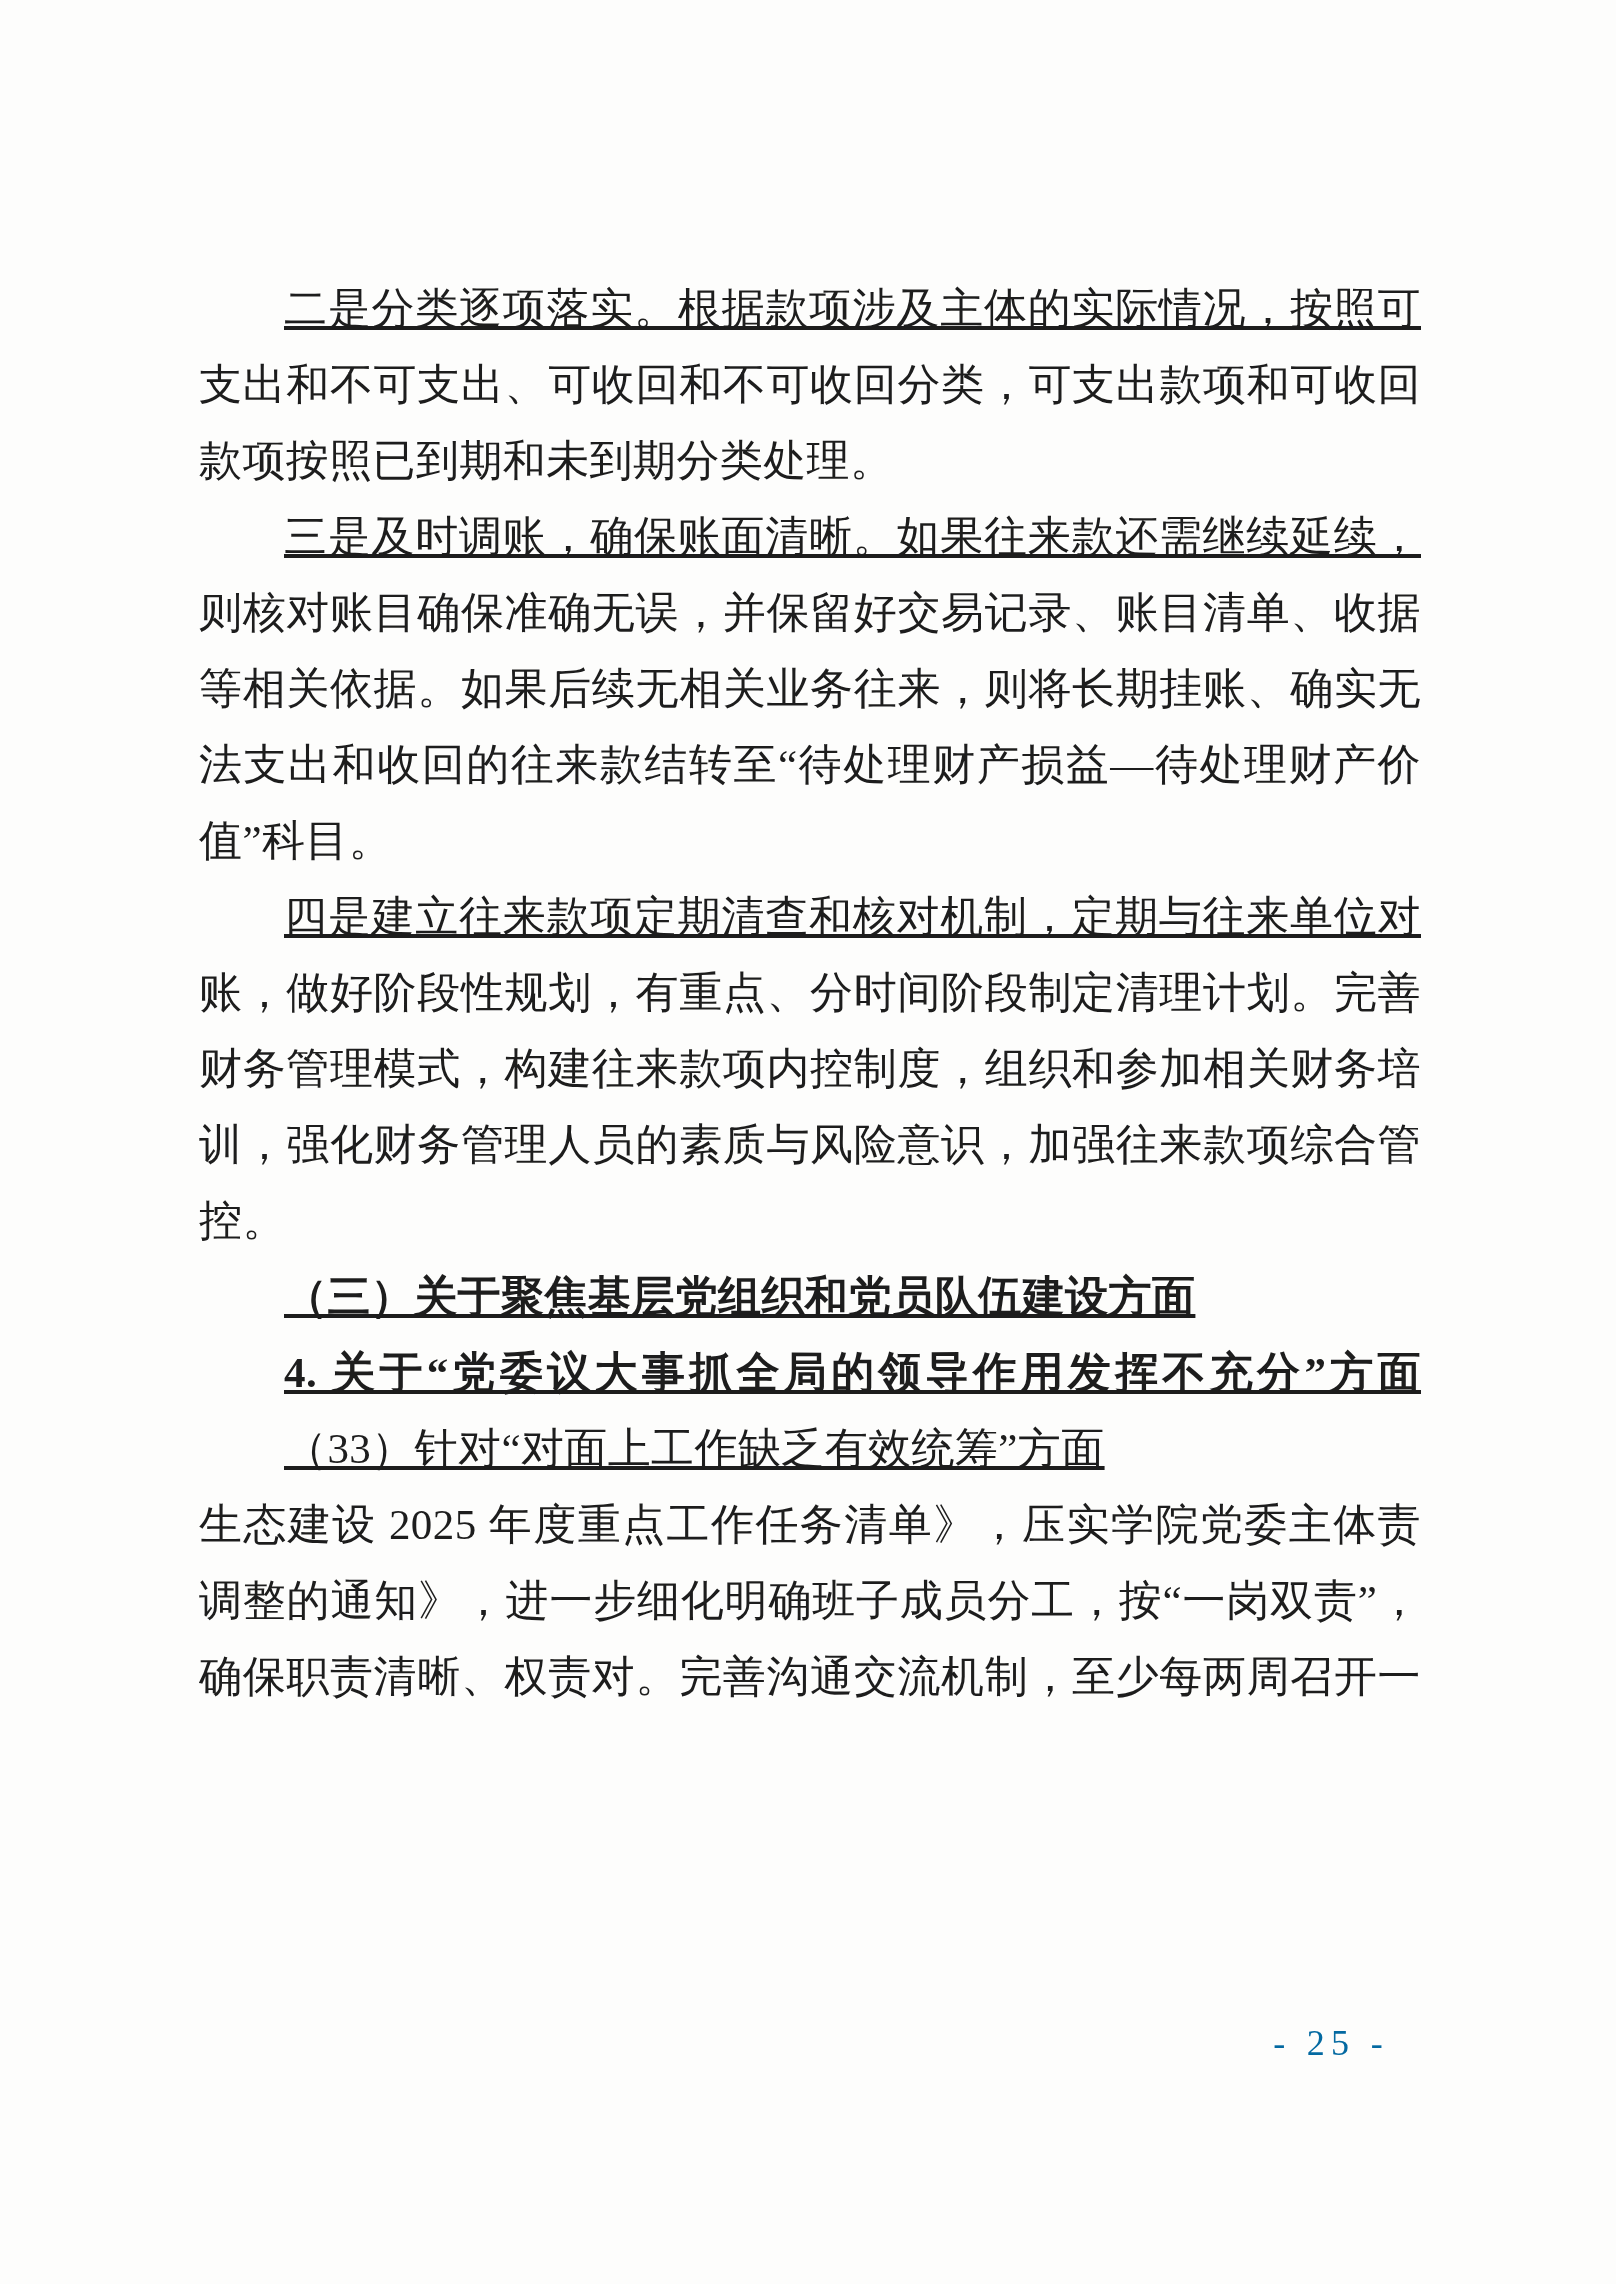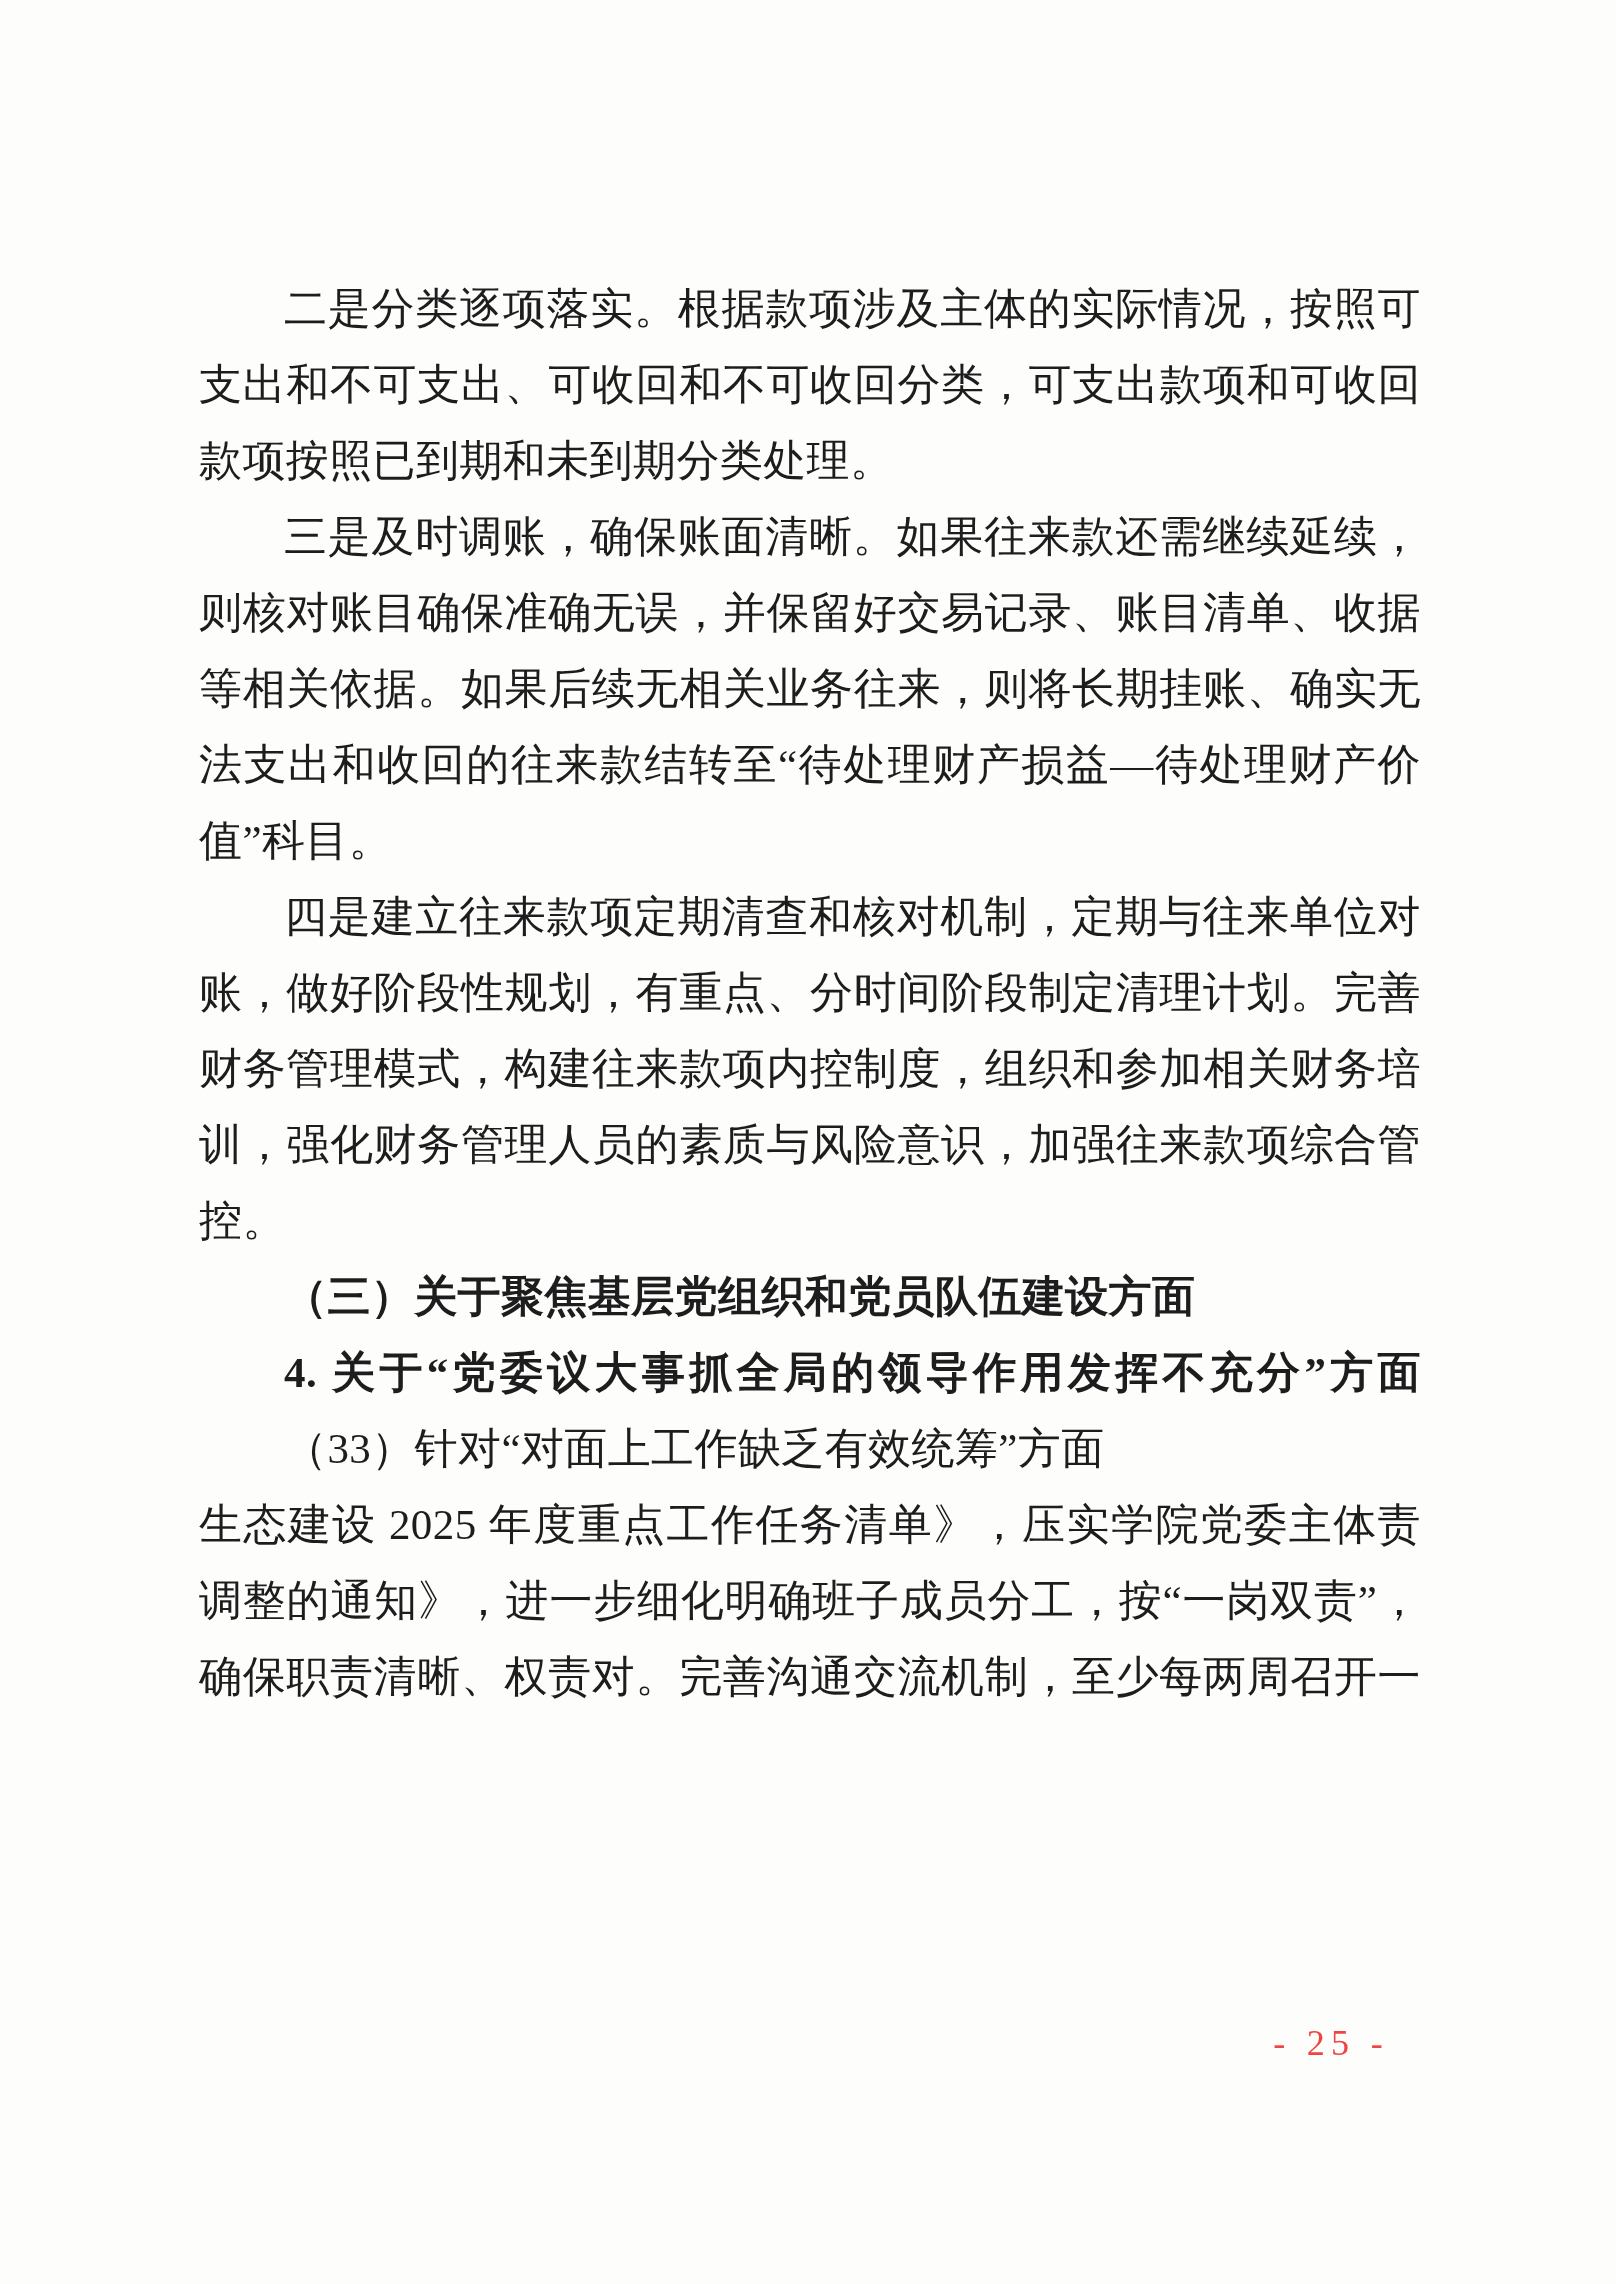--- a/index.html
+++ b/index.html
@@ -30,32 +30,33 @@
     text-align: justify;
     text-align-last: justify;
     overflow: hidden;
     letter-spacing: 0.4px;
   }
   .line.last {
     text-align-last: left;
   }
   .line.indent {
     padding-left: 85px;
+    text-decoration: underline;
   }
   .line.h2, .line.h3 {
     font-weight: bold;
   }
   .page-number {
     position: absolute;
     top: 2020px;
     right: 227px;
     font-size: 36px;
     line-height: 47px;
     letter-spacing: 6.3px;
-    color: #ef4444;
+    color: #0369a1;
     margin-left: 19px;
   }
 </style>
 </head>
 <body>
 
 <div class="page">
   <div class="text-block" id="doc-body">
       <div class="line indent">二是分类逐项落实。根据款项涉及主体的实际情况，按照可</div>
       <div class="line">支出和不可支出、可收回和不可收回分类，可支出款项和可收回</div>

